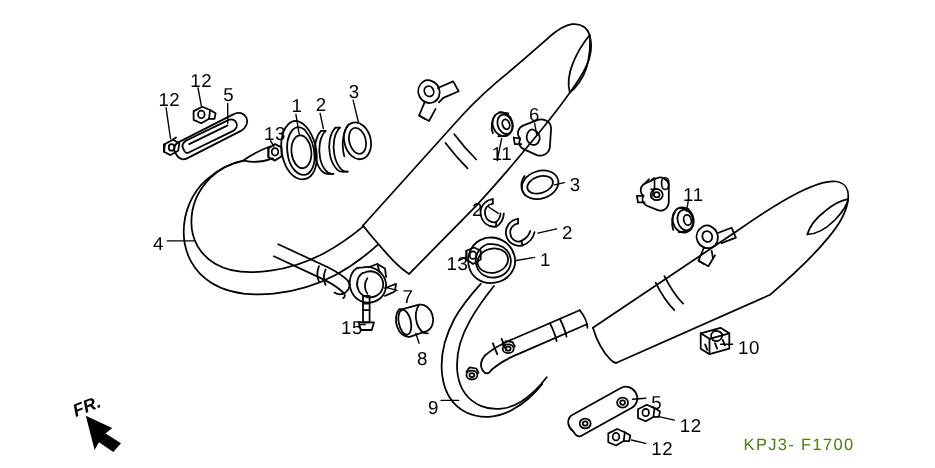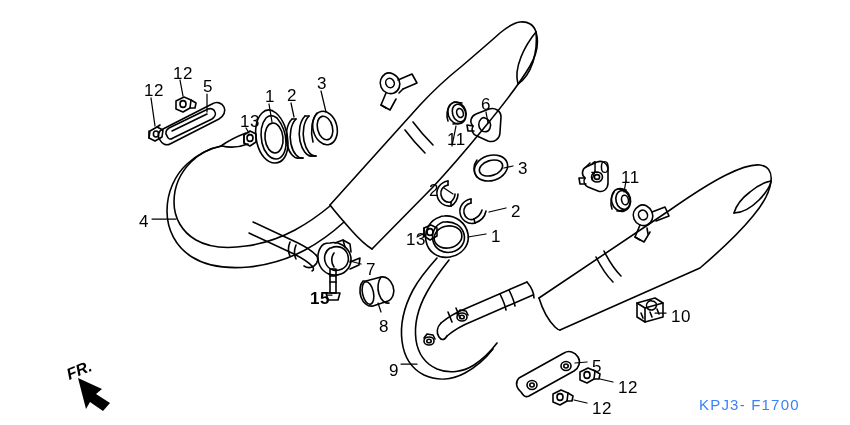--- a/index.html
+++ b/index.html
@@ -3,21 +3,21 @@
 <meta charset="utf-8">
 <style>
   html,body{margin:0;padding:0;background:#fff;}
   body{width:850px;height:425px;overflow:hidden;
        font-family:"Liberation Sans","DejaVu Sans",sans-serif;}
   #stage{position:relative;width:850px;height:425px;background:#ffffff;}
   #art{position:absolute;left:0;top:0;width:850px;height:425px;}
   .lbl{position:absolute;font-size:17px;font-weight:400;color:#000;
        line-height:1;letter-spacing:.5px;white-space:nowrap;}
   #partno{position:absolute;left:676px;top:396px;font-size:15px;
-          letter-spacing:1.2px;color:#3b82f6;white-space:nowrap;margin-left:23px;}
+          letter-spacing:1.2px;color:#4d7c0f;white-space:nowrap;}
   #frtxt{position:absolute;left:64px;top:367px;font-size:16px;font-weight:bold;
          font-style:italic;color:#000;transform:rotate(-22deg);
          transform-origin:left top;letter-spacing:0px;}
 </style>
 </head>
 <body>
 
 <div id="stage">
 
   <svg id="art" viewBox="0 0 850 425">
@@ -355,21 +355,21 @@
   <span class="lbl" style="left:240px;top:113px;">13</span>
   <span class="lbl" style="left:447px;top:131px;">11</span>
   <span class="lbl" style="left:481px;top:96px;">6</span>
   <span class="lbl" style="left:518px;top:160px;">3</span>
   <span class="lbl" style="left:429px;top:182px;">2</span>
   <span class="lbl" style="left:511px;top:203px;">2</span>
   <span class="lbl" style="left:406px;top:231px;">13</span>
   <span class="lbl" style="left:491px;top:228px;">1</span>
   <span class="lbl" style="left:139px;top:213px;">4</span>
   <span class="lbl" style="left:366px;top:261px;">7</span>
-  <span class="lbl" style="left:310px;top:290px;font-weight:bold;">15</span>
+  <span class="lbl" style="left:310px;top:290px;">15</span>
   <span class="lbl" style="left:379px;top:318px;">8</span>
   <span class="lbl" style="left:389px;top:362px;">9</span>
   <span class="lbl" style="left:590px;top:159px;">10</span>
   <span class="lbl" style="left:621px;top:169px;">11</span>
   <span class="lbl" style="left:671px;top:308px;">10</span>
   <span class="lbl" style="left:592px;top:358px;">5</span>
   <span class="lbl" style="left:618px;top:379px;">12</span>
   <span class="lbl" style="left:592px;top:400px;">12</span>
 
   <span id="frtxt">FR.</span>

